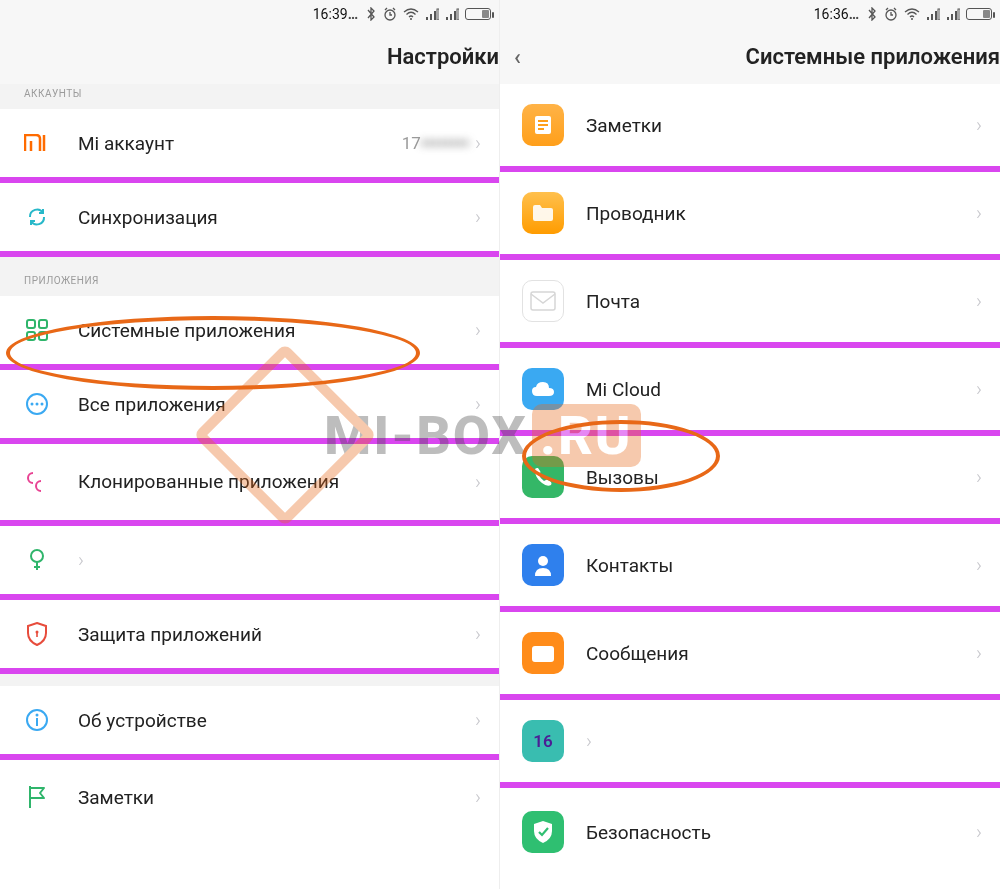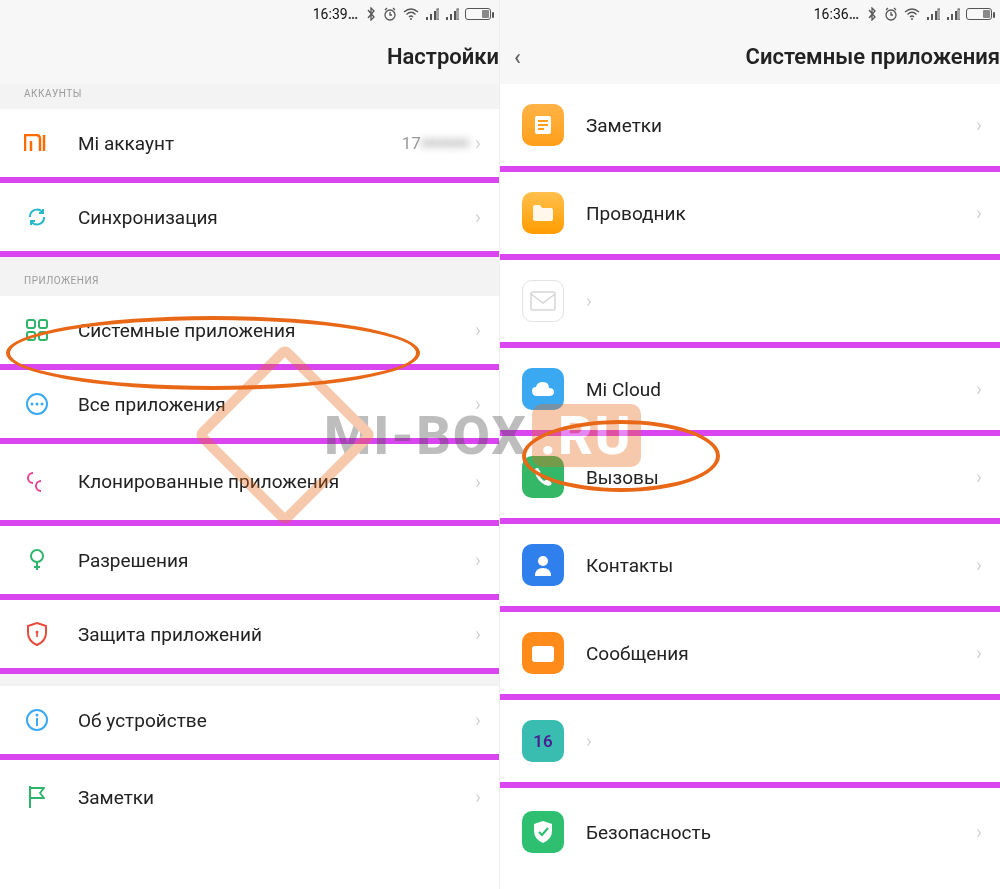--- a/index.html
+++ b/index.html
@@ -265,21 +265,20 @@
     <span class="chev">›</span>
   </div>
 
   <div class="row">
     <span class="icon">
       <svg width="24" height="24" viewBox="0 0 24 24">
           <circle cx="12" cy="8" r="6" fill="none" stroke="#2fb56b" stroke-width="2"></circle>
           <path d="M12 14 V22 M9 19 H15" fill="none" stroke="#2fb56b" stroke-width="2"></path>
         </svg>
     </span>
-    <span class="label">Разрешения</span>
     <span class="chev">›</span>
   </div>
 
   <div class="row">
     <span class="icon">
       <svg width="22" height="24" viewBox="0 0 22 24">
           <path d="M11 1 L20 4 V11 Q20 19 11 23 Q2 19 2 11 V4 Z" fill="none" stroke="#e74c3c" stroke-width="2"></path>
           <circle cx="11" cy="10" r="1.5" fill="#e74c3c"></circle>
           <rect x="10.2" y="11" width="1.6" height="4" fill="#e74c3c"></rect>
         </svg>
@@ -380,20 +379,21 @@
     <span class="chev">›</span>
   </div>
 
   <div class="row">
     <span class="app-icon ai-mail">
       <svg width="26" height="20" viewBox="0 0 26 20">
           <rect x="1" y="1" width="24" height="18" rx="2" fill="none" stroke="#d6d6d6" stroke-width="1.5"></rect>
           <path d="M1 3 L13 12 L25 3" fill="none" stroke="#d6d6d6" stroke-width="1.5"></path>
         </svg>
     </span>
+    <span class="label">Почта</span>
     <span class="chev">›</span>
   </div>
 
   <div class="row">
     <span class="app-icon ai-cloud">
       <svg width="26" height="18" viewBox="0 0 26 18">
           <path d="M7 16 Q2 16 2 11 Q2 7 6 7 Q7 2 13 2 Q19 2 19 8 Q24 8 24 12 Q24 16 19 16 Z" fill="#fff"></path>
         </svg>
     </span>
     <span class="label">Mi Cloud</span>

